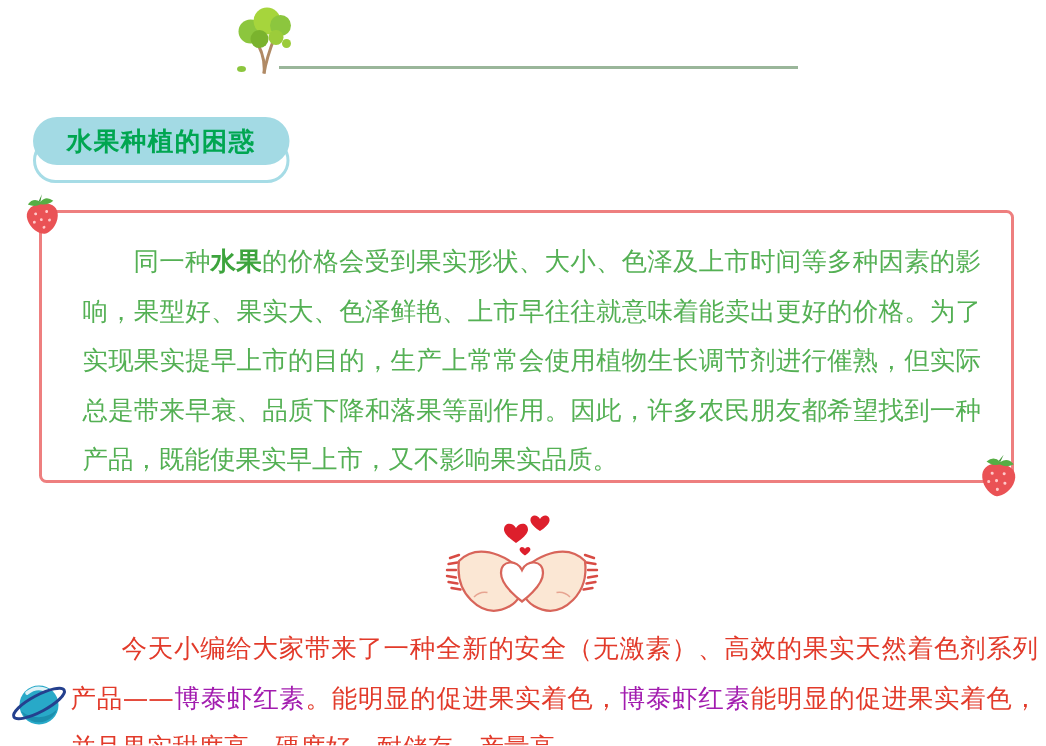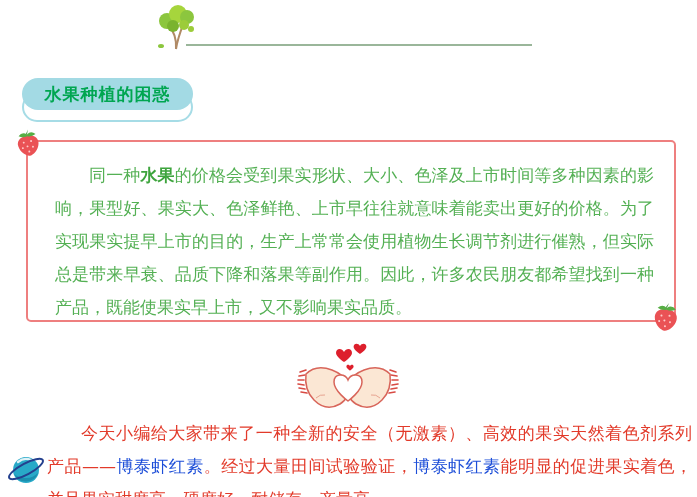--- a/index.html
+++ b/index.html
@@ -48,21 +48,21 @@
 
   
   .heart-hands { position:absolute; left:292px; top:340px; }
 
   
   .outro {
     position:absolute; left:47px; top:417px; width:645px;
     color:#e23a2a; font-size:17px; line-height:33px;
     text-indent:2em; text-align:justify;
   }
-  .outro .product { color:#1d4ed8; }
+  .outro .product { color:#a21caf; }
 
   .planet { position:absolute; left:5px; top:448px; }
 </style>
 </head>
 <body>
 
 <div class="page">
 
   <svg class="tree" width="50" height="46" viewBox="0 0 50 46">
     <path d="M24,45 C25,34 21,26 16,20" stroke="#b08a65" stroke-width="2" fill="none"></path>
@@ -141,21 +141,21 @@
     <path d="M14,34 Q24,24 40,30 Q53,35 56,44 Q58,58 48,64 Q34,72 22,60 Q12,50 14,34 Z" fill="#fbe7d4" stroke="#d8655a" stroke-width="1.5"></path>
 
     <path d="M98,34 Q88,24 72,30 Q59,35 56,44 Q54,58 64,64 Q78,72 90,60 Q100,50 98,34 Z" fill="#fbe7d4" stroke="#d8655a" stroke-width="1.5"></path>
 
     <path d="M56,40 c-3,-7 -14,-7 -14,2 c0,9 14,19 14,19 c0,0 14,-10 14,-19 c0,-9 -11,-9 -14,-2 z" fill="#ffffff" stroke="#d8655a" stroke-width="1.5"></path>
 
     <path d="M24,58 Q28,54 33,55" fill="none" stroke="#e7a491" stroke-width="1"></path>
     <path d="M88,58 Q84,54 79,55" fill="none" stroke="#e7a491" stroke-width="1"></path>
   </svg>
 
-  <p class="outro"><span>今天小编给大家带来了一种全新的安全（无激素）、高效的果实天然着色剂系列产品——</span><span class="product">博泰虾红素</span><span>。经过大量田间试验验证，</span><span class="product">博泰虾红素</span><span>能明显的促进果实着色，并且果实甜度高、硬度好、耐储存、产量高。</span></p>
+  <p class="outro"><span>今天小编给大家带来了一种全新的安全（无激素）、高效的果实天然着色剂系列产品——</span><span class="product">博泰虾红素</span><span>。能明显的促进果实着色，</span><span class="product">博泰虾红素</span><span>能明显的促进果实着色，并且果实甜度高、硬度好、耐储存、产量高。</span></p>
 
   <svg class="planet" width="42" height="42" viewBox="0 0 42 42">
     <circle cx="21" cy="22" r="13" fill="#28a9c8"></circle>
     <path d="M9,26 a13,13 0 0 0 24,-1 a18,18 0 0 1 -24,1 z" fill="#1b8fae"></path>
     <path d="M13,14 q6,-5 13,-2" fill="none" stroke="#ffffff" stroke-width="2.4" stroke-linecap="round" opacity="0.85"></path>
     <ellipse cx="21" cy="21" rx="19" ry="5.5" fill="none" stroke="#24408e" stroke-width="2" transform="rotate(-28 21 21)"></ellipse>
   </svg>
 
 </div>
 

